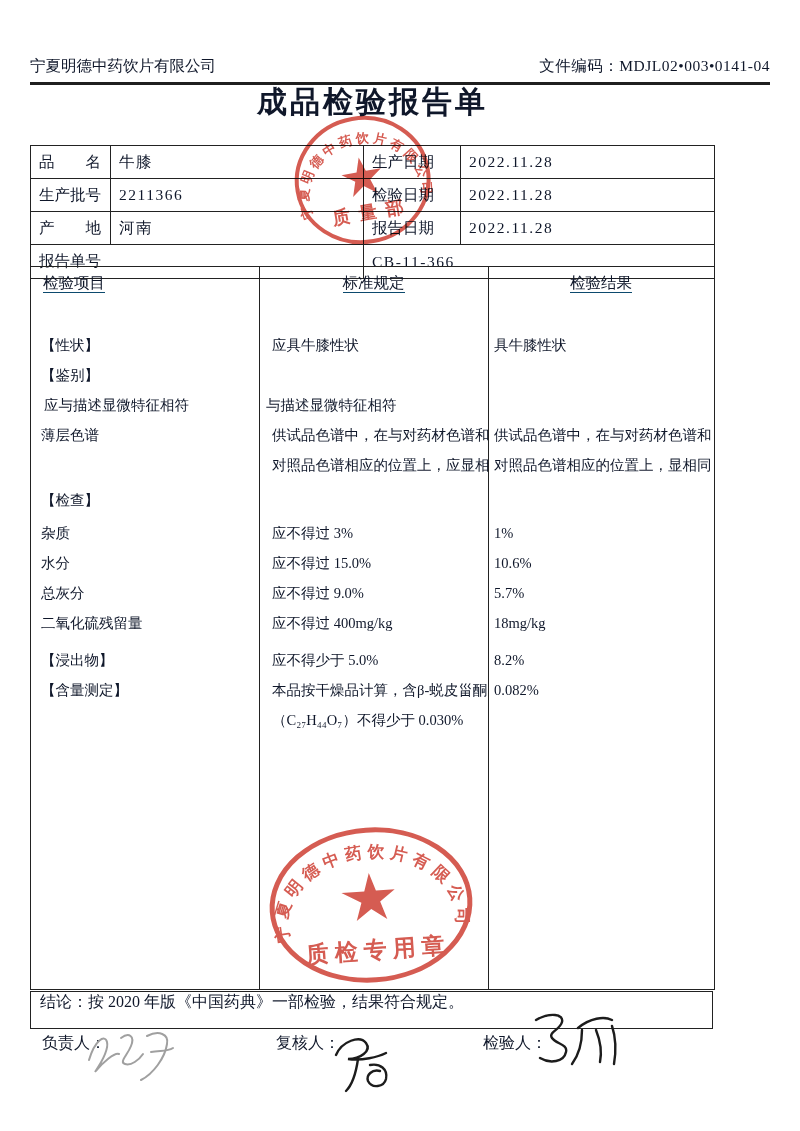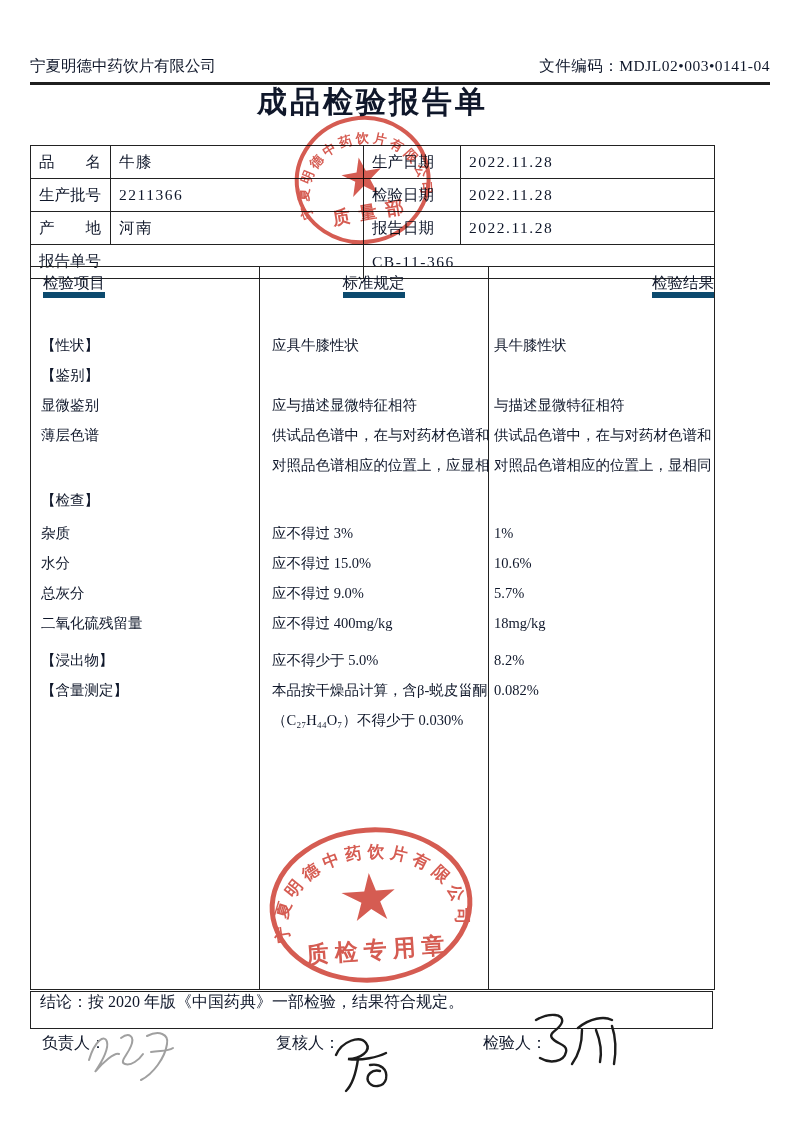--- a/index.html
+++ b/index.html
@@ -27,22 +27,22 @@
   .info .span2a{grid-column:1/3;}
   .info .span2b{grid-column:3/5;}
   .val{letter-spacing:1.5px;}
 
   
   .main{position:absolute;left:30px;top:266px;width:683px;height:722px;border:1px solid #222;}
   .vdiv{position:absolute;top:0;width:1px;height:100%;background:#222;}
   .mheader{display:flex;height:33px;align-items:center;font-size:15.5px;}
   .mheader .h1{width:228px;box-sizing:border-box;padding-left:12px;}
   .mheader .h2{width:229px;text-align:center;}
-  .mheader .h3{width:226px;text-align:right;}
-  .uline{border-bottom:6px solid #0c4a6e;padding-bottom:1px;}
+  .mheader .h3{width:226px;text-align:center;}
+  .uline{border-bottom:1px solid #0c4a6e;padding-bottom:1px;}
   .mrow{display:flex;height:30px;line-height:30px;font-size:14.5px;white-space:nowrap;}
   .mrow .c1{width:228px;box-sizing:border-box;padding-left:10px;overflow:hidden;}
   .mrow .c2{width:229px;box-sizing:border-box;padding-left:13px;overflow:hidden;}
   .mrow .c3{width:226px;box-sizing:border-box;padding-left:6px;overflow:hidden;}
   .sp30{height:30px;} .sp5{height:5px;} .sp3{height:3px;} .sp7{height:7px;}
 
   
   .concl{position:absolute;left:30px;top:991px;width:683px;height:38px;border:1px solid #222;
          box-sizing:border-box;display:flex;padding-left:9px;font-size:16px;}
 
@@ -116,21 +116,20 @@
       <div class="c1">【性状】</div>
       <div class="c2">应具牛膝性状</div>
       <div class="c3">具牛膝性状</div>
     </div>
     <div class="mrow">
       <div class="c1">【鉴别】</div>
       <div class="c2"></div>
       <div class="c3"></div>
     </div>
     <div class="mrow">
-      <div class="c1">显微鉴别</div>
       <div class="c2">应与描述显微特征相符</div>
       <div class="c3">与描述显微特征相符</div>
     </div>
     <div class="mrow">
       <div class="c1">薄层色谱</div>
       <div class="c2">供试品色谱中，在与对药材色谱和</div>
       <div class="c3">供试品色谱中，在与对药材色谱和</div>
     </div>
     <div class="mrow">
       <div class="c1"></div>

